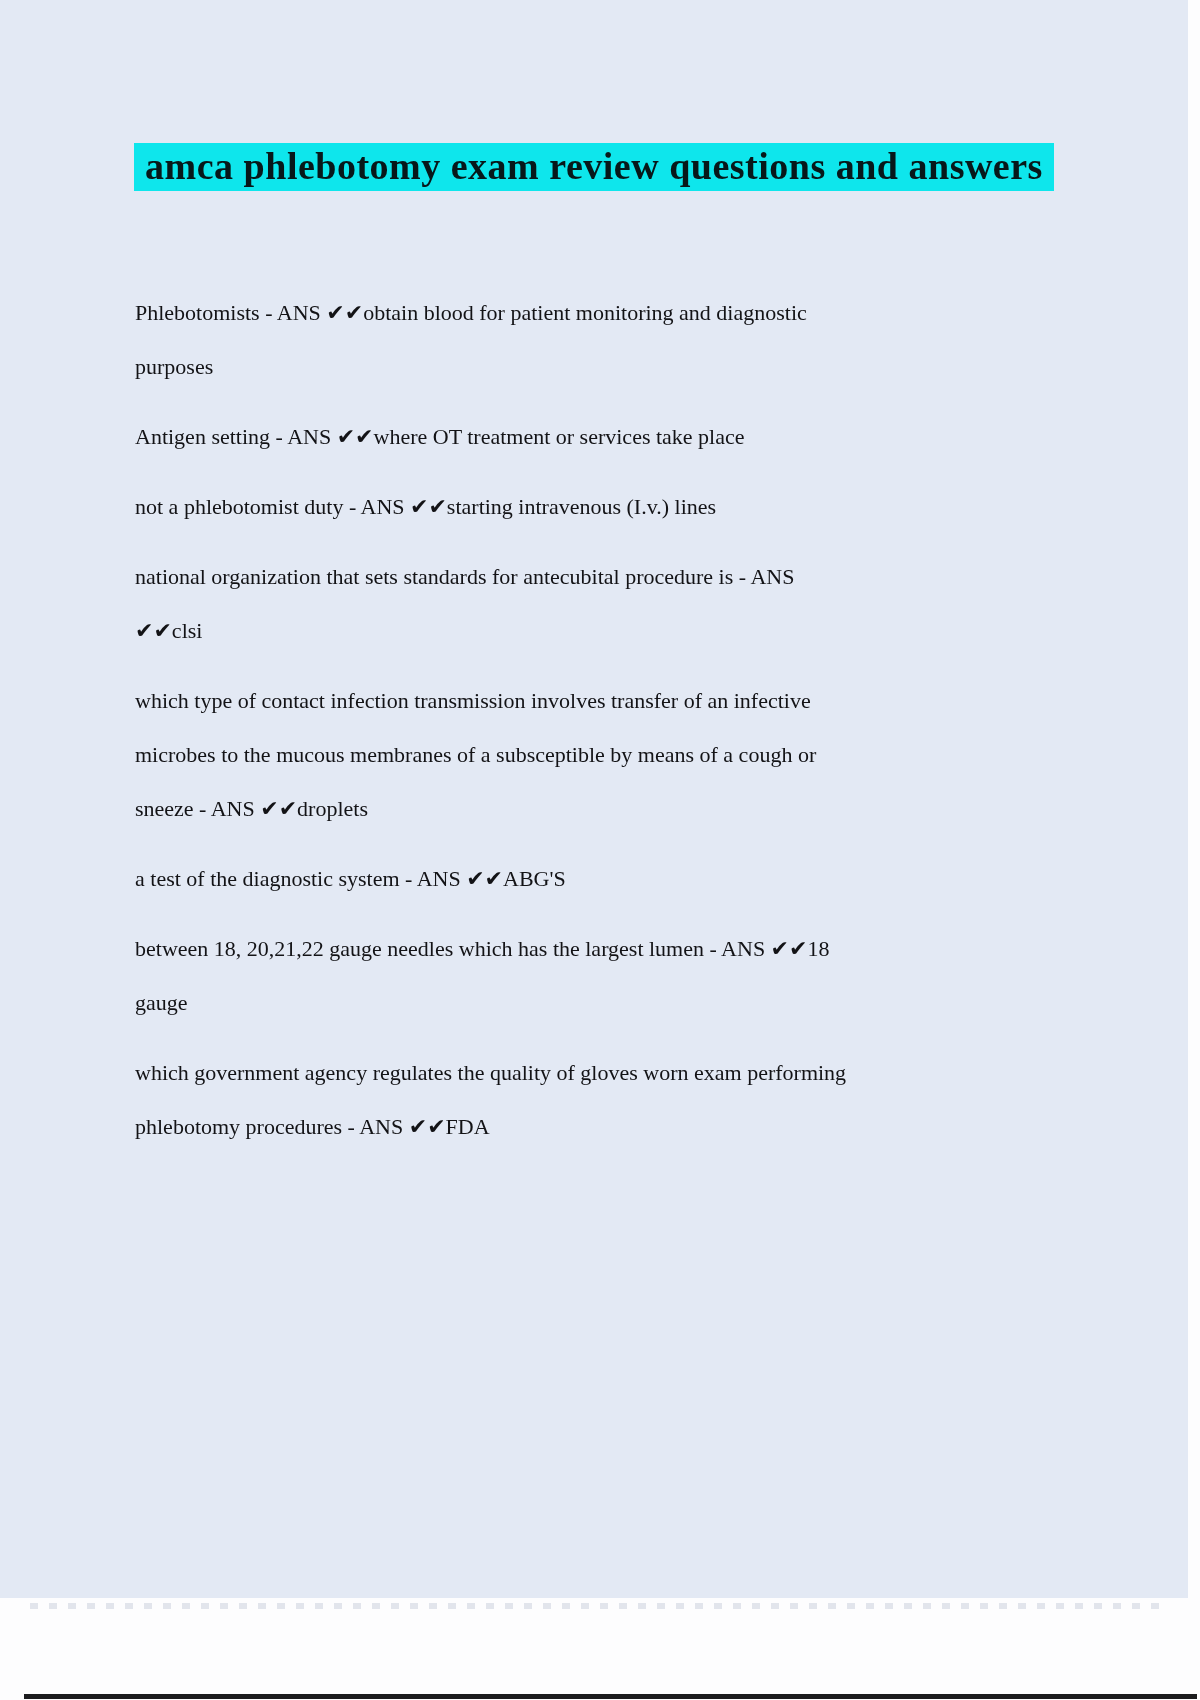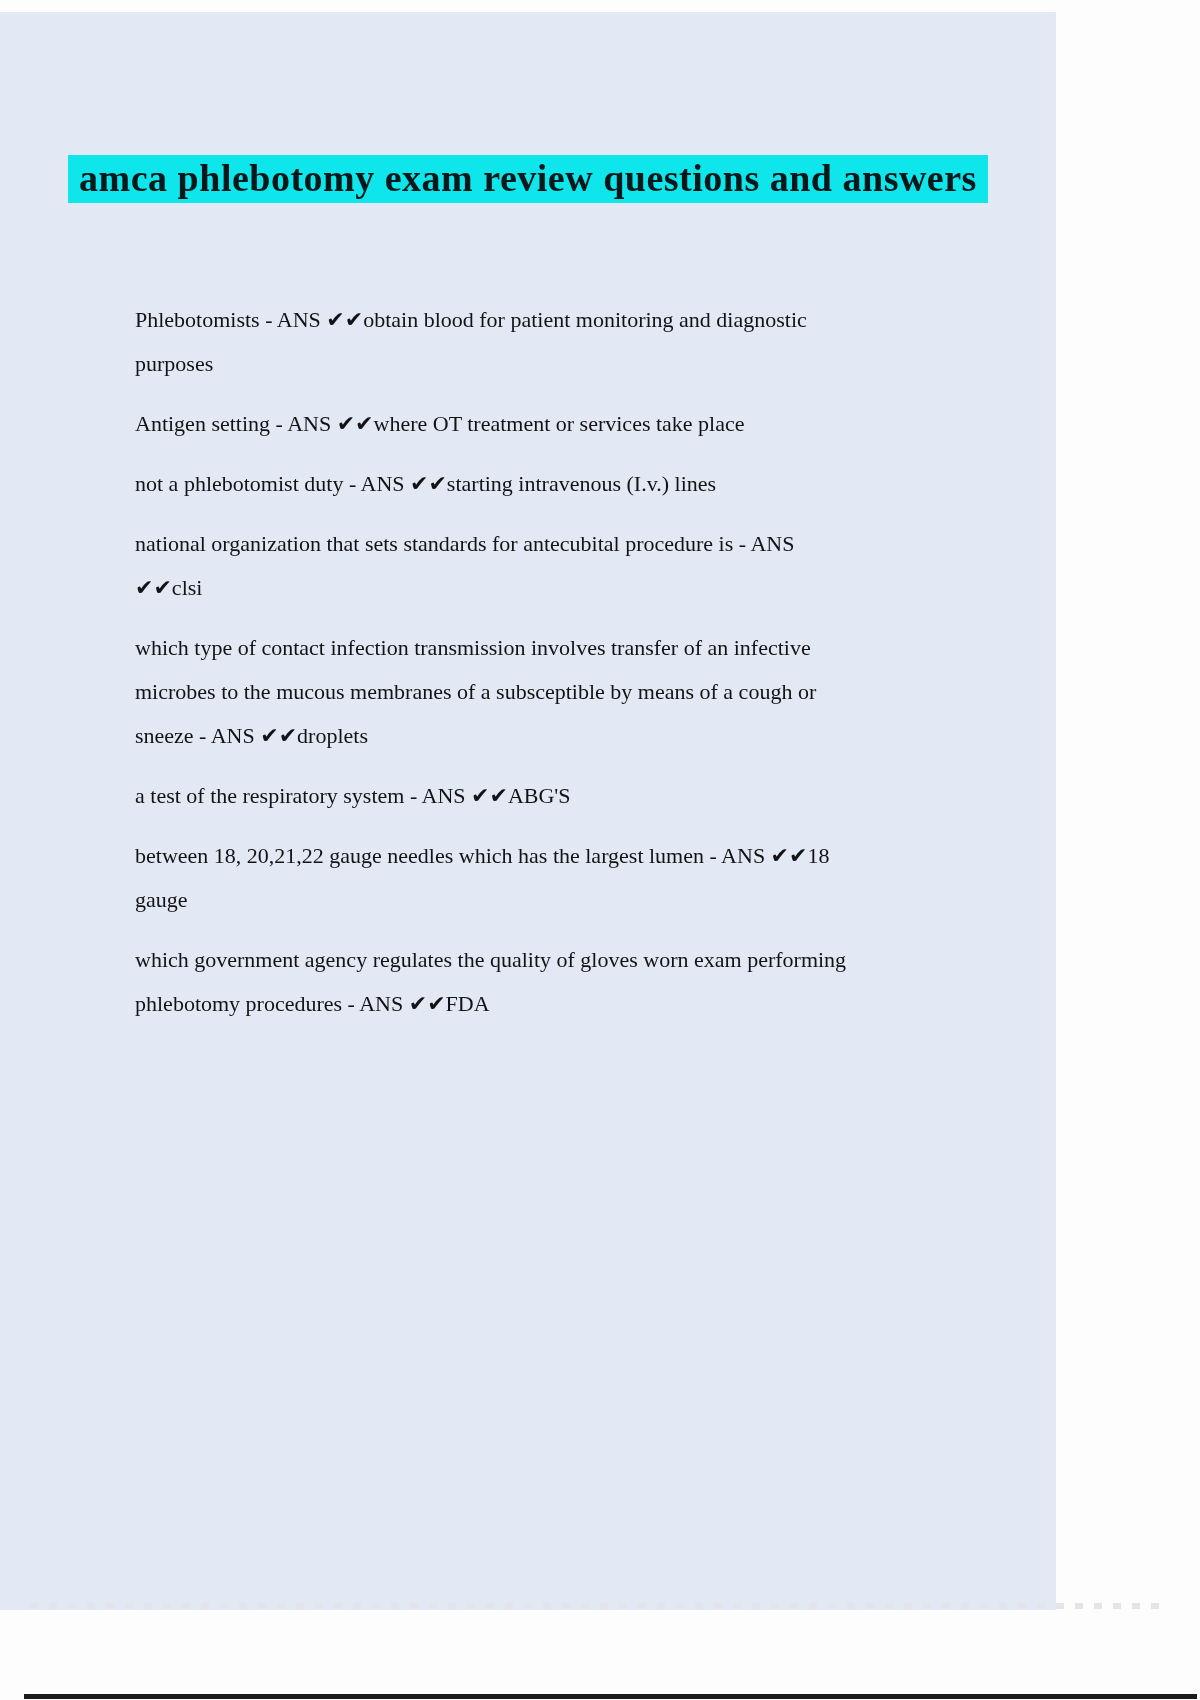--- a/index.html
+++ b/index.html
@@ -6,22 +6,22 @@
   html, body { width: 1200px; }
   body {
     height: 1700px;
     position: relative;
     background: #fdfdfe;
     font-family: "Liberation Serif", serif;
     overflow: hidden;
   }
   .page {
     position: absolute;
-    top: 12px; left: 0;
-    width: 1056px;
+    top: 0; left: 0;
+    width: 1188px;
     height: 1598px;
     background: var(--page-bg, #e3e9f4);
     font-family: Liberation Serif, serif;
   }
   .title-row {
     padding-top: 143px;
     text-align: center;
   }
   .page-title {
     display: inline-block;
@@ -31,21 +31,21 @@
     font-weight: bold;
     line-height: 1.16;
     padding: 1px 11px 3px;
     letter-spacing: 0.5px;
   }
   .qa-list {
     margin: 95px 135px 0 135px;
   }
   .qa-item {
     font-size: 22px;
-    line-height: 44px;
+    line-height: 54px;
     color: var(--body-text, #131316);
     white-space: pre-line;
     margin-bottom: 16px;
   }
   .tear-line {
     position: absolute;
     left: 30px;
     right: 30px;
     top: 1603px;
     height: 6px;
@@ -73,21 +73,21 @@
   <div class="qa-list">
     <p class="qa-item">Phlebotomists - ANS ✔✔obtain blood for patient monitoring and diagnostic
 purposes</p>
     <p class="qa-item">Antigen setting - ANS ✔✔where OT treatment or services take place</p>
     <p class="qa-item">not a phlebotomist duty - ANS ✔✔starting intravenous (I.v.) lines</p>
     <p class="qa-item">national organization that sets standards for antecubital procedure is - ANS
 ✔✔clsi</p>
     <p class="qa-item">which type of contact infection transmission involves transfer of an infective
 microbes to the mucous membranes of a subsceptible by means of a cough or
 sneeze - ANS ✔✔droplets</p>
-    <p class="qa-item">a test of the respiratory system - ANS ✔✔ABG'S</p>
+    <p class="qa-item">a test of the diagnostic system - ANS ✔✔ABG'S</p>
     <p class="qa-item">between 18, 20,21,22 gauge needles which has the largest lumen - ANS ✔✔18
 gauge</p>
     <p class="qa-item">which government agency regulates the quality of gloves worn exam performing
 phlebotomy procedures - ANS ✔✔FDA</p>
   </div>
 </div>
 
 <div class="tear-line"></div>
 <div class="bottom-bar"></div>
 

